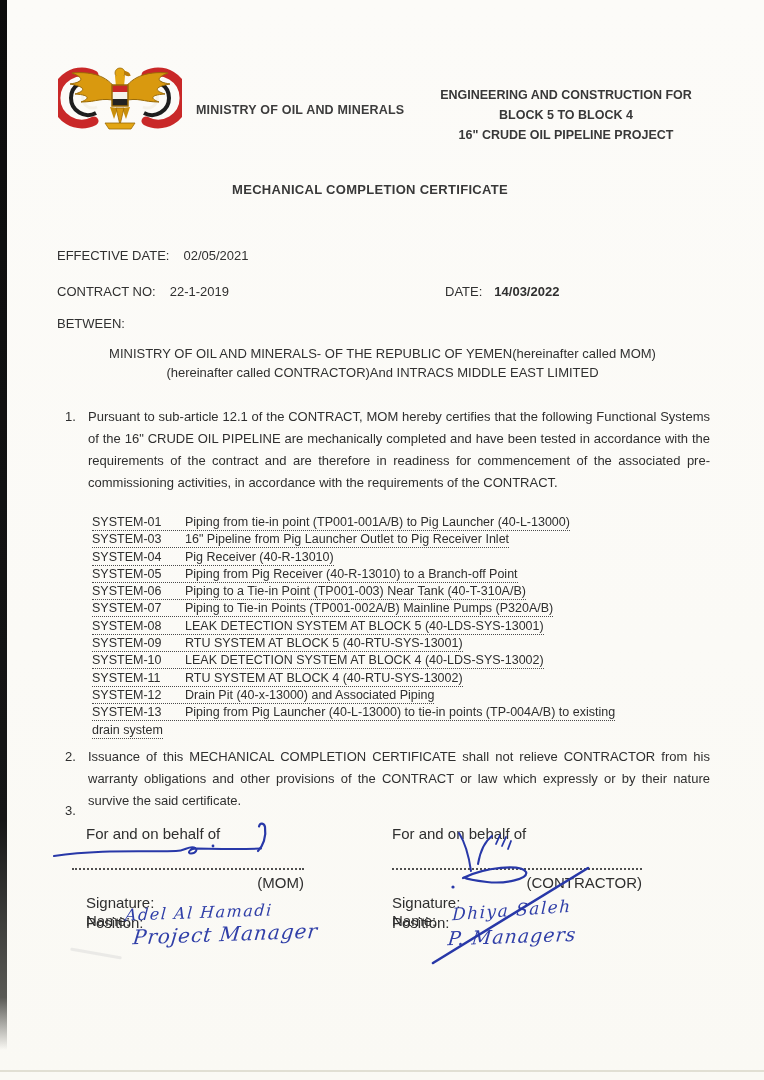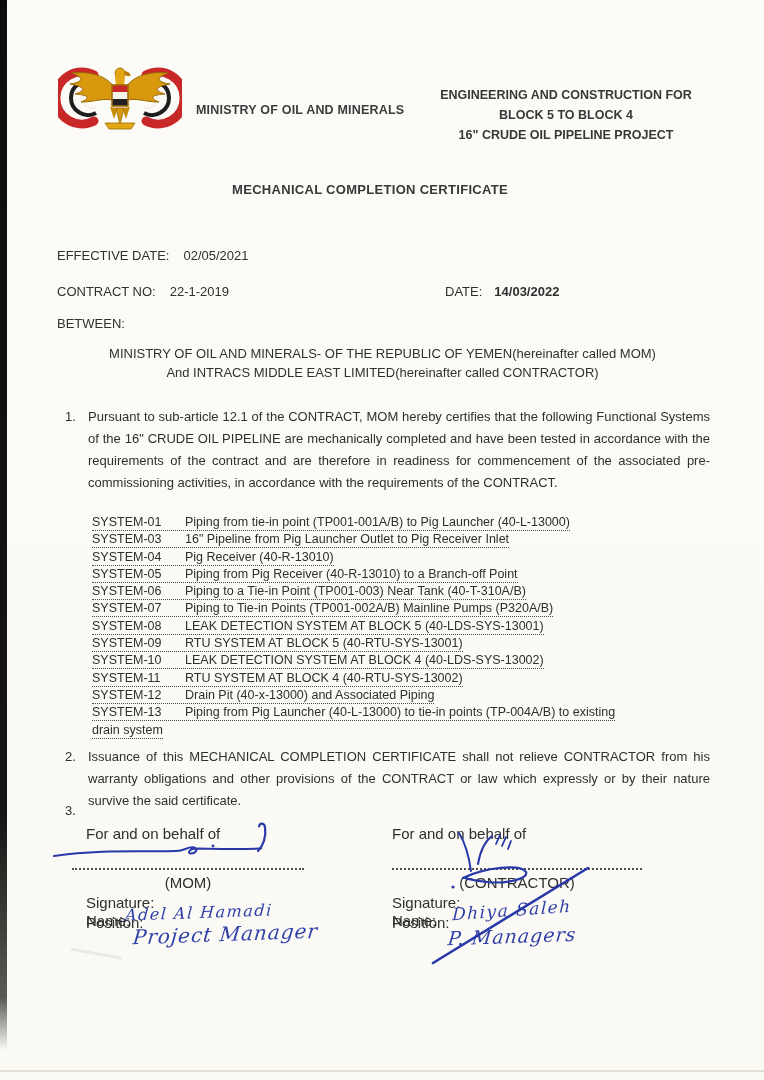--- a/index.html
+++ b/index.html
@@ -50,21 +50,21 @@
   .systems{position:absolute;left:92px;top:501px;width:590px;font-size:12.5px;color:#2e2e2e;margin-top:14px;}
   .sys-row{height:17.3px;}
   .sys-underline{display:inline-block;border-bottom:1px dotted #4a4a4a;padding-bottom:1px;line-height:14px;}
   .sys-id{display:inline-block;width:93px;}
   .sig-col{position:absolute;top:822px;font-size:15px;color:#2f2f2f;height:132px;}
   .sig-col.left{left:72px;width:232px;}
   .sig-col.right{left:392px;width:250px;}
   .sig-for{position:absolute;top:3px;left:0;}
   .sig-col.left .sig-for{left:14px;}
   .sig-dots{position:absolute;top:46px;left:0;right:0;border-bottom:2px dotted #4f4f4f;}
-  .sig-party{position:absolute;top:52px;left:0;right:0;text-align:center;}
+  .sig-party{position:absolute;top:52px;left:0;right:0;text-align:right;}
   .sig-label{position:absolute;left:0;}
   .sig-col.left .sig-label{left:14px;}
   .sig-sign{top:72px;}
   .sig-name{top:90px;}
   .sig-pos{top:92px;}
   .pen{stroke:#2838a8;fill:none;stroke-linecap:round;stroke-linejoin:round;}
   .hand{
     position:absolute;color:#2636a4;
     font-family:"DejaVu Serif", serif;font-style:italic;
     white-space:nowrap;opacity:.95;
@@ -128,22 +128,22 @@
   </div>
 
   <div class="meta-row" style="top:316px;">BETWEEN:</div>
 
   <div class="parties">
     <div class="party-row">
       <span>MINISTRY OF OIL AND MINERALS- OF THE REPUBLIC OF YEMEN</span>
       <span>(hereinafter called MOM)</span>
     </div>
     <div class="party-row">
+      <span>(hereinafter called CONTRACTOR)</span>
       <span>And INTRACS MIDDLE EAST LIMITED</span>
-      <span>(hereinafter called CONTRACTOR)</span>
     </div>
   </div>
 
   <div class="clause" style="top:406px;">
     <span class="clause-num">1.</span>
     <div class="clause-text">Pursuant to sub-article 12.1 of the CONTRACT, MOM hereby certifies that the following Functional Systems of the 16" CRUDE OIL PIPELINE are mechanically completed and have been tested in accordance with the requirements of the contract and are therefore in readiness for commencement of the associated pre-commissioning activities, in accordance with the requirements of the CONTRACT.</div>
   </div>
 
   <div class="systems">
     <div class="sys-row"><span class="sys-underline"><span class="sys-id">SYSTEM-01</span><span class="sys-desc">Piping from tie-in point (TP001-001A/B) to Pig Launcher (40-L-13000)</span></span></div>

